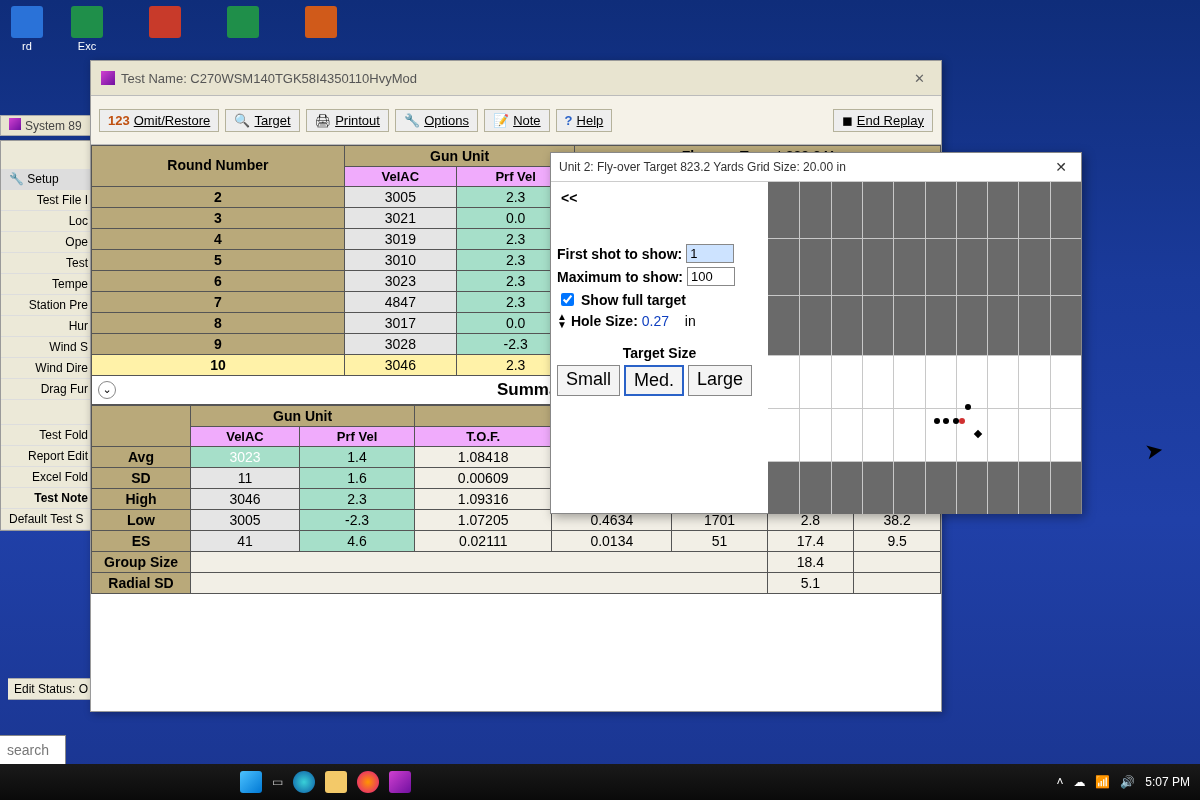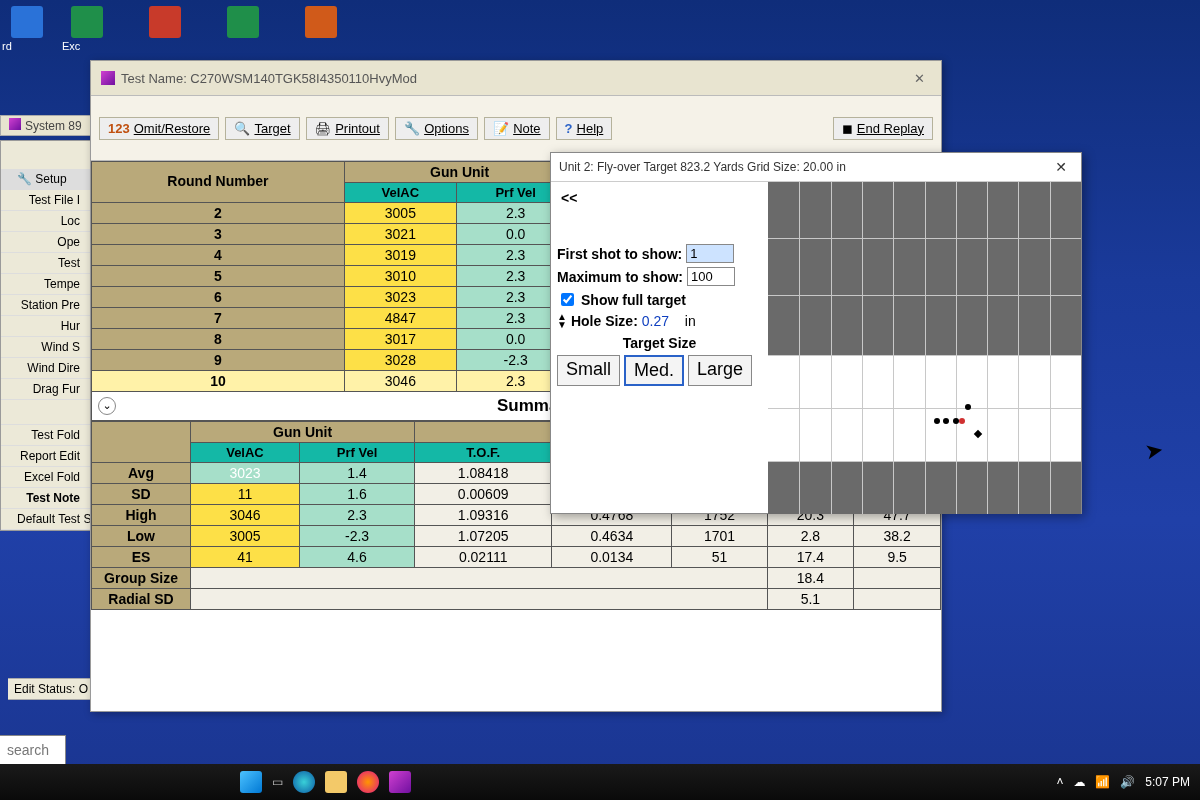--- a/index.html
+++ b/index.html
@@ -1,57 +1,57 @@
 <!DOCTYPE html>
 <html><head>
 <meta charset="utf-8">
 <style>
   html,body{margin:0;padding:0;width:1200px;height:800px;overflow:hidden;font-family:Tahoma,Arial,sans-serif;font-size:13px;background:#1a3a8f;}
   .desktop{position:relative;width:1200px;height:800px;background:linear-gradient(180deg,#0f2d7a 0%,#1a3a9a 35%,#2040a8 65%,#1a3590 100%);}
   
-  .dicon{position:absolute;top:6px;width:50px;text-align:left;color:#fff;font-size:11px}
+  .dicon{position:absolute;top:6px;width:50px;text-align:center;color:#fff;font-size:11px}
   .dicon .sq{width:32px;height:32px;margin:0 auto 2px;border-radius:3px}
   
   .bgwin{position:absolute;left:0;top:110px;width:95px;background:#ece9d8;border:1px solid #9a9a9a;font-size:12px;color:#000;padding-top:28px}
-  .bgwin .row{padding:3px 16px;border-bottom:1px solid #ddd;text-align:right;white-space:nowrap}
+  .bgwin .row{padding:3px 8px;border-bottom:1px solid #ddd;text-align:right;white-space:nowrap}
   .bgtitle{position:absolute;left:0;top:115px;background:#e8e4d0;color:#444;font-size:12px;padding:2px 8px;border:1px solid #aaa}
   
   .mainwin{position:absolute;left:90px;top:60px;width:850px;height:650px;background:#fff;border:1px solid #9a9a9a;box-shadow:2px 2px 8px rgba(0,0,0,.3)}
   .titlebar{height:26px;background:#e8e4d0;color:#555;font-size:13px;padding:4px 10px;display:flex;align-items:center;border-bottom:1px solid #bbb}
   .titlebar .icon{width:14px;height:14px;background:linear-gradient(135deg,#d040d0,#7010a0);margin-right:6px}
   .titlebar .close{margin-left:auto;color:#666;padding:0 6px;cursor:default}
-  .toolbar{height:32px;background:#f5f2e8;border-bottom:1px solid #bbb;display:flex;align-items:center;padding:16px 8px;gap:6px}
+  .toolbar{height:32px;background:#f5f2e8;border-bottom:1px solid #bbb;display:flex;align-items:center;padding:8px 8px;gap:6px}
   .tbtn{border:1px solid #b5b29b;background:#eee;padding:3px 8px;font-size:13px;color:#000;display:flex;align-items:center;gap:4px}
   .tbtn .u{text-decoration:underline}
   .tbspacer{flex:1}
   
   .datatable{border-collapse:collapse;width:100%;font-size:14px}
   .datatable th,.datatable td{border:1px solid #555;padding:2px 6px;text-align:center}
   .hdr1{background:#b9a97a;font-weight:bold}
-  .hdr2{background:#14b8a6;font-weight:bold;font-size:13px}
+  .hdr2{background:#f0abfc;font-weight:bold;font-size:13px}
   .col-round{background:#b9a97a;font-weight:bold}
-  .col-vel{background:#fde047}
+  .col-vel{background:#e5e5e5}
   .col-prf{background:#a6dfc9}
   .col-tof{background:#f2efe6}
   .col-bc{background:#f2efe6}
   .col-vel2{background:#f2efe6}
   .row-hl{background:#fff2a8}
   .summary-title{background:#fff;font-weight:bold;text-align:center;font-size:17px;padding:4px;border:1px solid #555}
   .collapse{display:inline-block;width:16px;height:16px;border:1px solid #888;border-radius:50%;text-align:center;line-height:14px;font-size:11px;margin:2px 6px}
   .sumlbl{background:#b9a97a;font-weight:bold;text-align:left;padding-left:6px}
   .avg-vel{background:#a6dfc9;color:#fff}
   
   .popup{position:absolute;left:550px;top:152px;width:530px;height:360px;background:#fff;border:1px solid #888;box-shadow:3px 3px 10px rgba(0,0,0,.35)}
   .poptitle{height:22px;background:#fff;border-bottom:1px solid #ccc;padding:3px 8px;font-size:12px;color:#333;display:flex;align-items:center}
   .poptitle .x{margin-left:auto;padding:0 6px;font-size:14px}
   .popbody{display:flex;height:calc(100% - 28px)}
   .popleft{width:205px;padding:6px;font-size:14px;color:#000}
   .popleft .line{margin:4px 0;display:flex;align-items:center;gap:4px}
   .popleft input[type=text]{width:40px;border:1px solid #888;padding:1px 3px;font-size:13px}
-  .popleft .cent{text-align:center;font-weight:bold;margin-top:6px}
+  .popleft .cent{text-align:center;font-weight:bold;margin-top:16px}
   .szbtns{display:flex;gap:4px;margin-top:4px}
   .szbtn{border:1px solid #888;padding:3px 8px;font-size:18px;background:#f4f4f4}
   .szbtn.sel{border:2px solid #2a62c8}
   .popright{flex:1;position:relative;background:#fff}
   .grid{position:absolute;inset:0}
   .grid .dark{position:absolute;background:#6a6a6a}
   .grid .line{position:absolute;background:#c8c8c8}
   .hole{position:absolute;width:6px;height:6px;border-radius:50%;background:#000}
   .hole.red{background:#d03030}
   .prevarr{position:absolute;left:4px;top:2px;font-weight:bold;font-size:14px}

